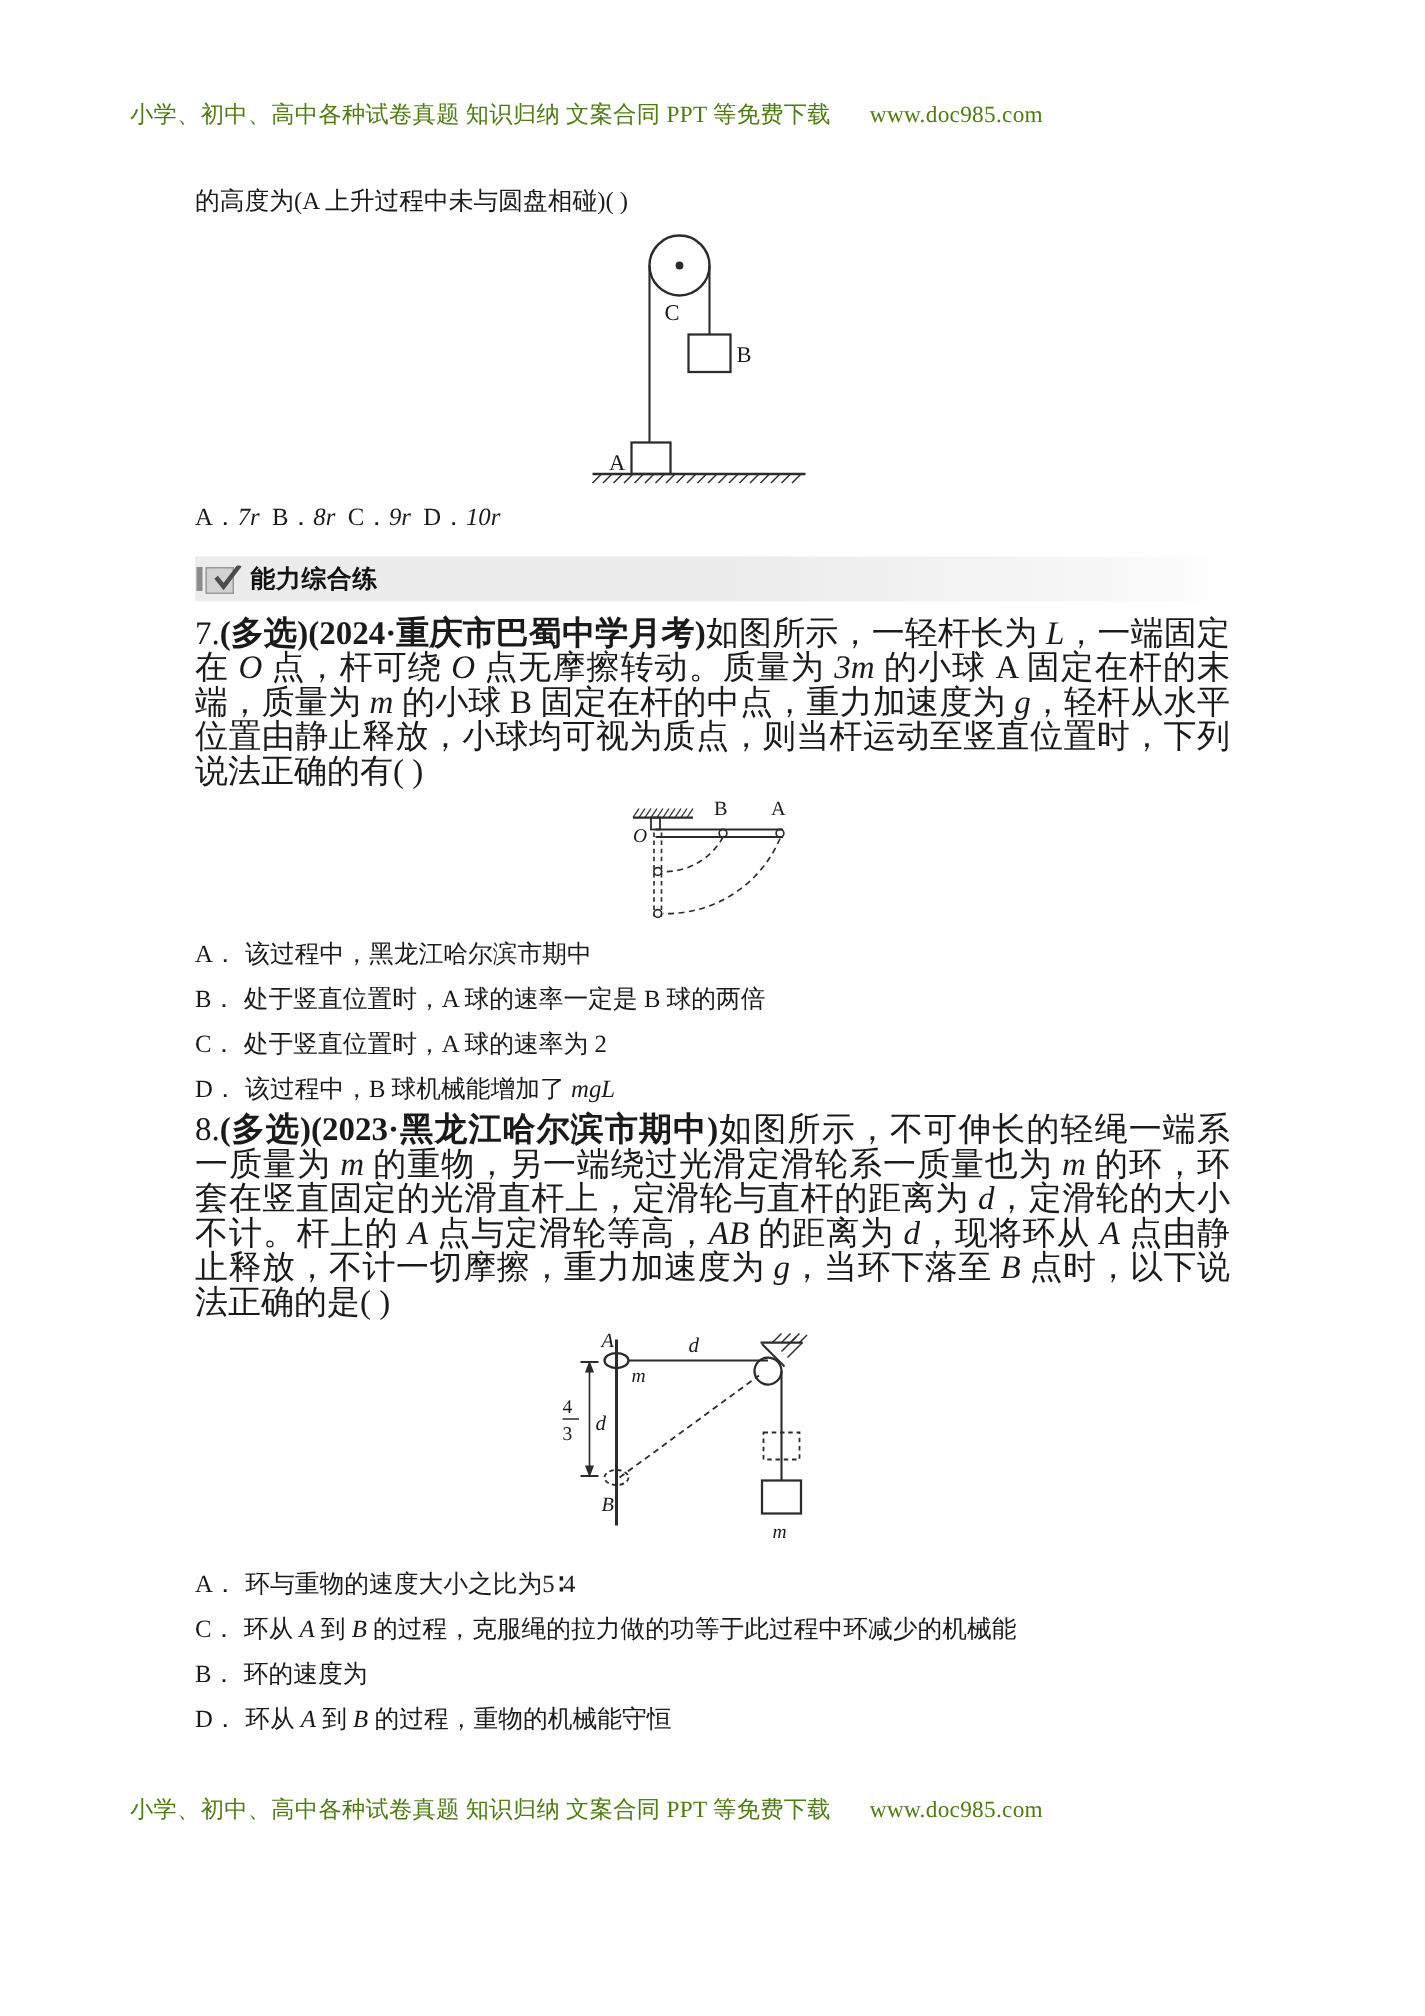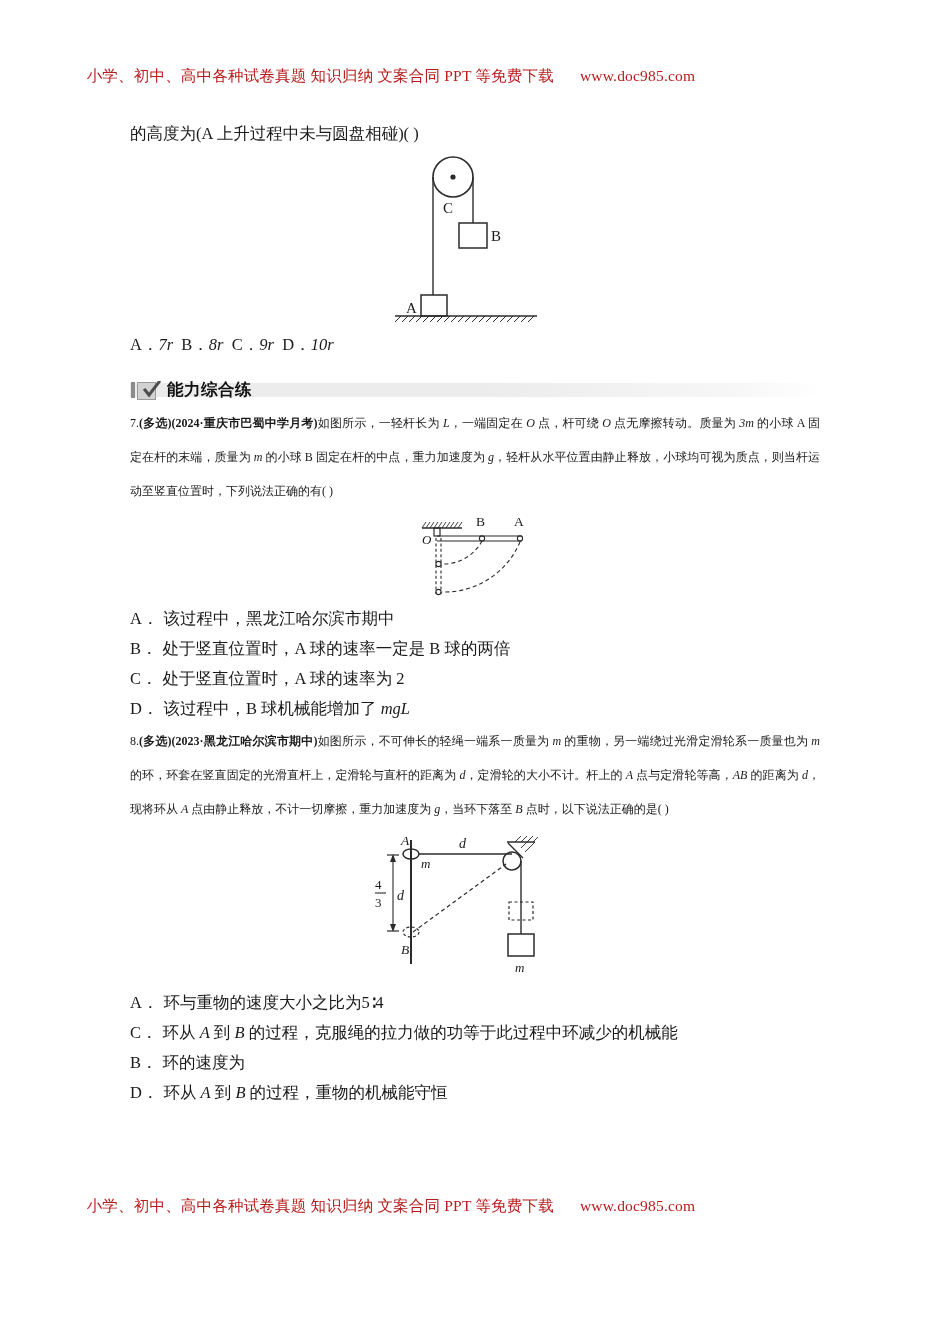--- a/index.html
+++ b/index.html
@@ -21,21 +21,21 @@
     height: 1344px;
     box-sizing: border-box;
     padding: 0 130px;
   }
   .watermark {
     position: absolute;
     left: 0;
     width: 782px;
     text-align: center;
     font-size: 15.5px;
-    color: #b91c1c;
+    color: #4d7c0f;
     letter-spacing: 0.2px;
     white-space: nowrap;
   }
   .watermark-top { top: 66px; }
   .watermark-bottom { top: 1196px; }
   .wm-url {
     font-family: "Liberation Serif", serif;
     margin-left: 26px;
   }
 
@@ -49,43 +49,43 @@
   p.line {
     margin: 0;
     font-size: 16.5px;
     line-height: 28.5px;
     text-align: justify;
     text-justify: inter-ideograph;
   }
 
   .q-para {
     margin: 0 0 0 0;
-    font-size: 12px;
-    line-height: 34px;
+    font-size: 22px;
+    line-height: 23px;
     text-align: justify;
     text-justify: inter-ideograph;
   }
   .opt {
     margin: 0;
     font-size: 16.5px;
     line-height: 30px;
   }
   .opt .lead { margin-right: 5px; }
 
   i, .it {
     font-style: italic;
     font-family: "Liberation Serif", serif;
     text-align: right;
   }
   .bold { font-weight: bold; }
 
   
   .section-band {
-    margin: 24px 0 9px 0;
-    height: 14px;
+    margin: 12px 0 9px 0;
+    height: 30px;
     background: linear-gradient(to right, #ececec 0%, #ececec 52%, #f7f7f7 88%, #ffffff 100%);
     display: flex;
     align-items: center;
   }
   .section-icon {
     width: 30px;
     height: 18px;
     margin-right: 7px;
     position: relative;
     flex: none;

